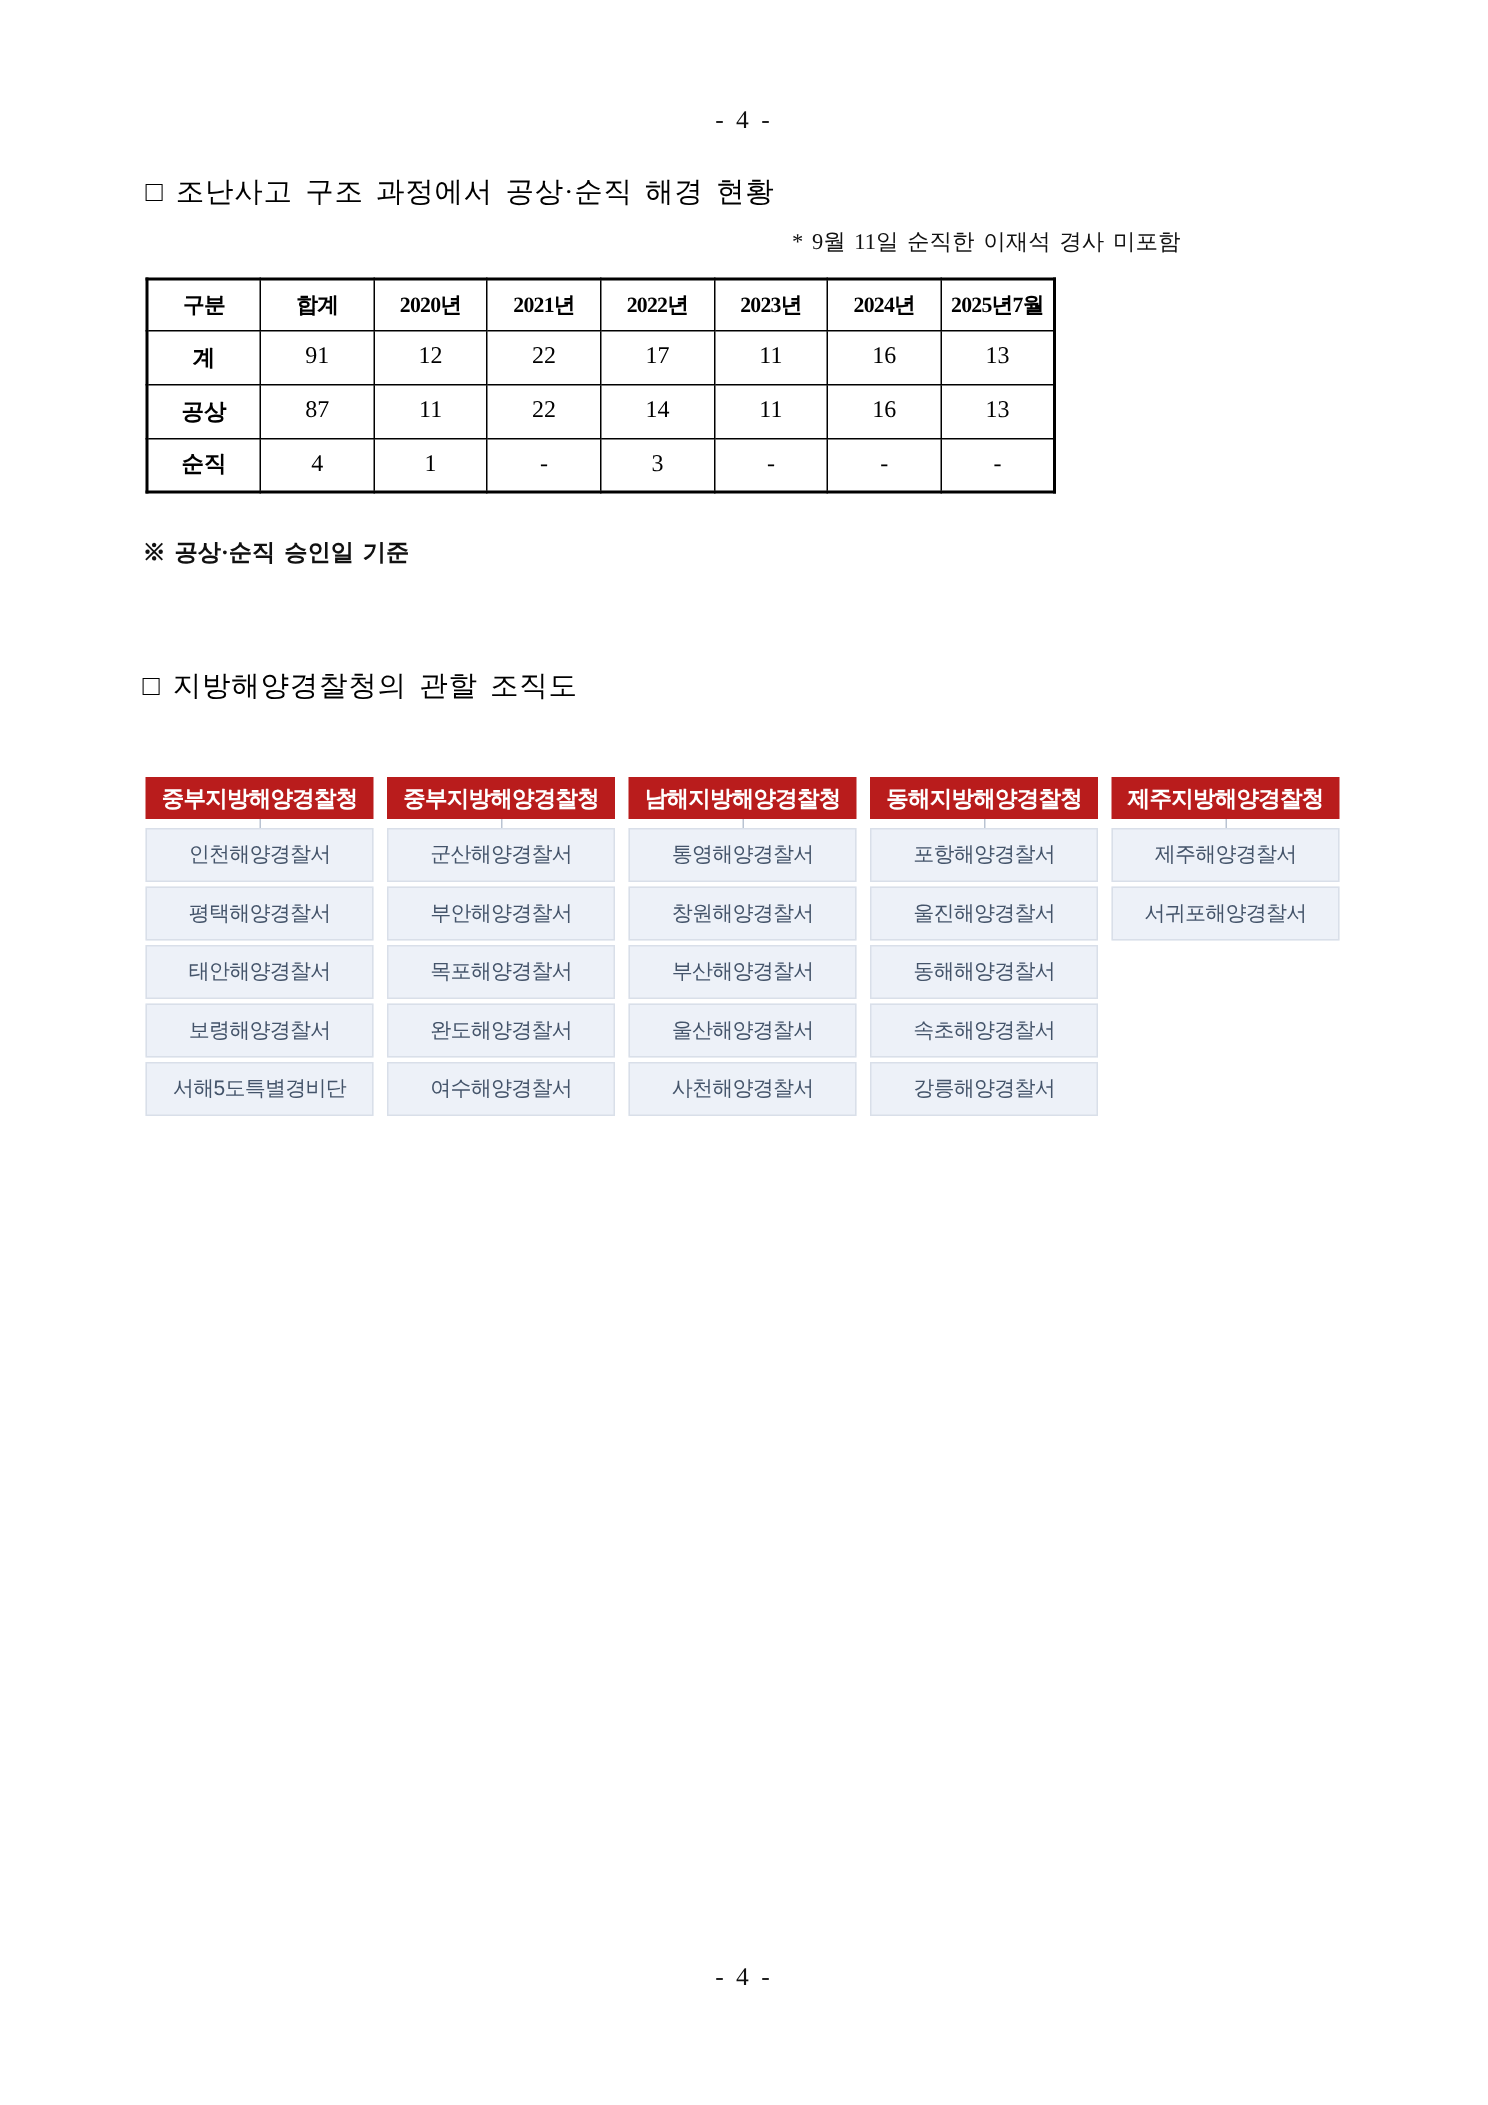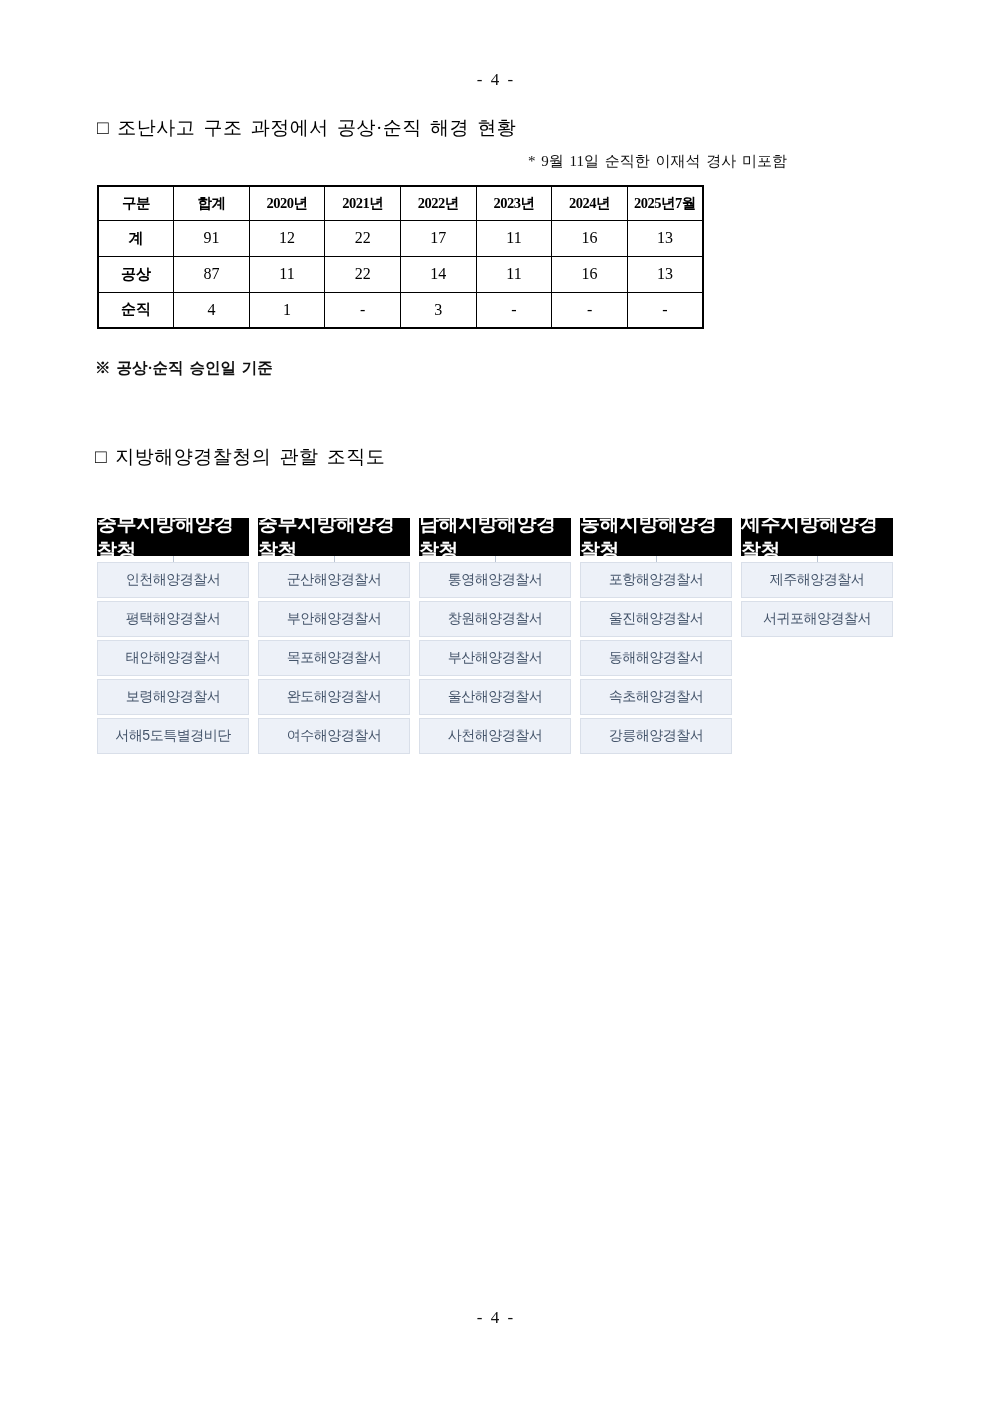--- a/index.html
+++ b/index.html
@@ -94,25 +94,25 @@
     position: absolute;
     left: 97px;
     top: 518px;
     width: 800px;
     display: flex;
     gap: 9px;
     font-family: "Liberation Sans", "DejaVu Sans", sans-serif;
   }
   .org-col { width: 152px; }
   .org-header {
-    height: 38px;
-    background: #000000;
+    height: 28px;
+    background: #b91c1c;
     color: #ffffff;
     font-weight: bold;
-    font-size: 20px;
+    font-size: 15px;
     letter-spacing: -0.5px;
     display: flex;
     align-items: center;
     justify-content: center;
   }
   .org-connector {
     width: 1px;
     height: 6px;
     background: #b9c3d2;
     margin: 0 auto;

